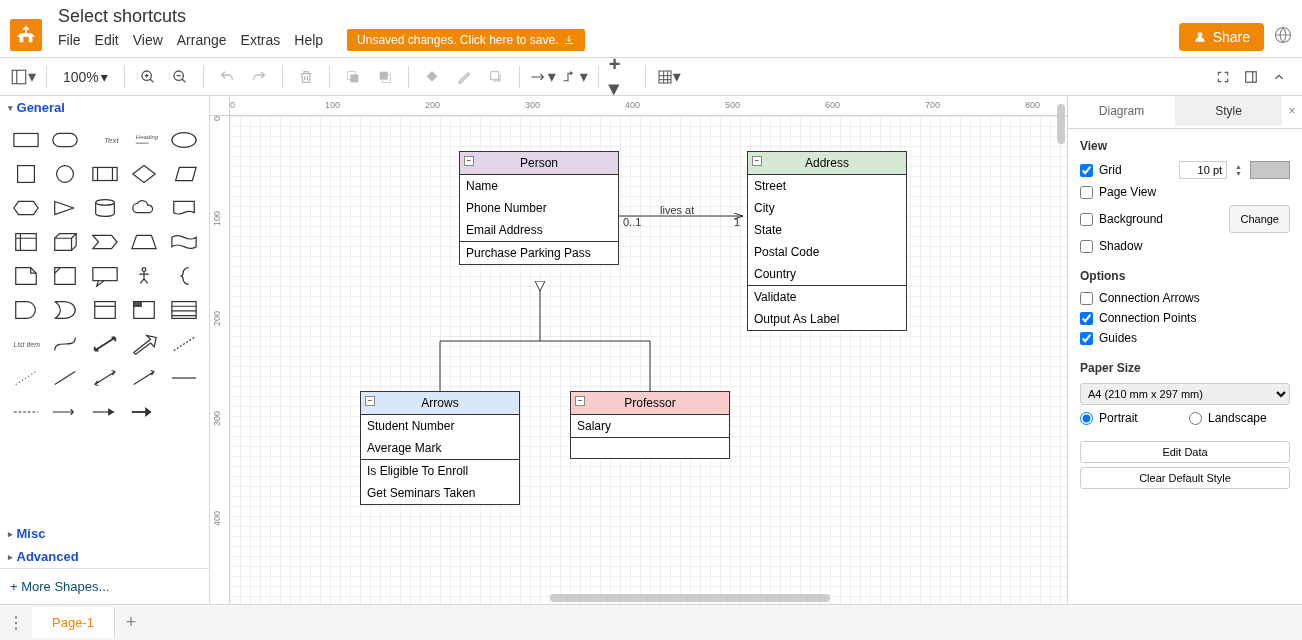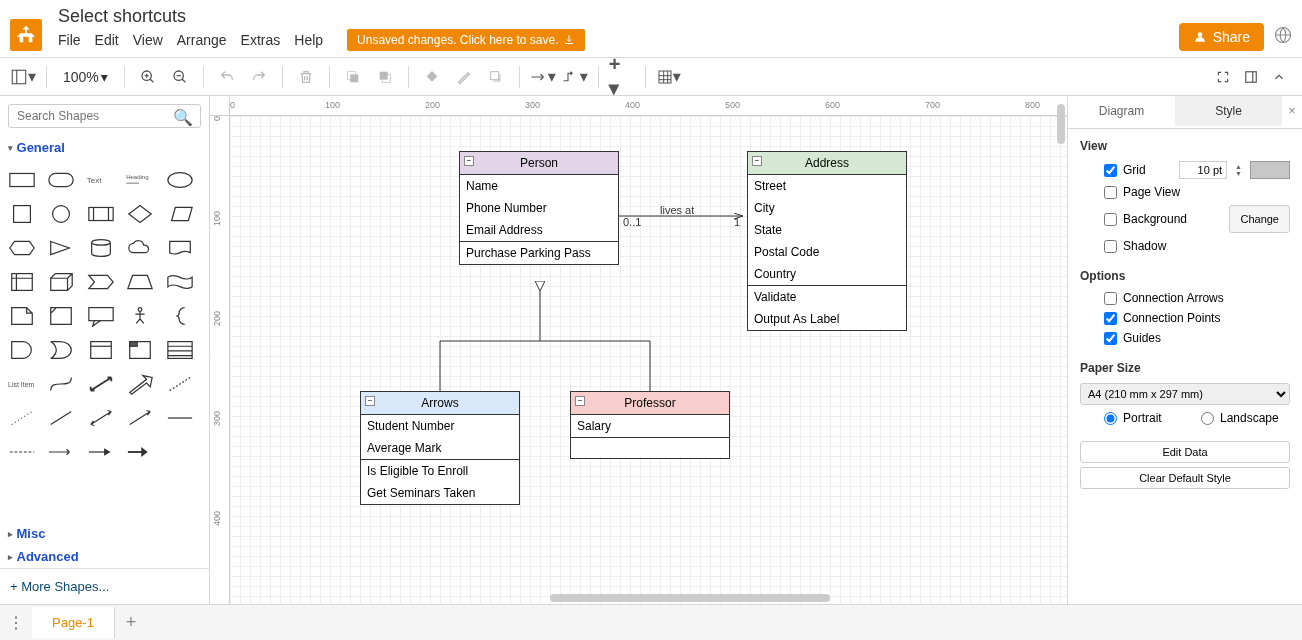--- a/index.html
+++ b/index.html
@@ -23,21 +23,21 @@
 .toolbar-right { margin-left: auto; display: flex; gap: 2px; }
 .main { flex: 1; display: flex; overflow: hidden; }
 .shapes-panel { width: 210px; border-right: 1px solid #d7d7d7; display: flex; flex-direction: column; background: #fff; }
 .search-box { margin: 8px; position: relative; }
 .search-box input { width: 100%; padding: 4px 26px 4px 8px; border: 1px solid #ccc; border-radius: 3px; font-size: 12px; }
 .search-box .sicon { position: absolute; right: 8px; top: 4px; color: #888; }
 .shape-group { padding: 4px 8px; font-size: 13px; font-weight: 600; color: #1d4ed8; cursor: pointer; display: flex; align-items: center; gap: 4px; }
 .shape-group::before { content: "▾"; font-size: 9px; color: #666; }
 .shape-group.collapsed::before { content: "▸"; }
 .shapes-grid { flex: 1; padding: 6px 8px; display: grid; grid-template-columns: repeat(5, 1fr); gap: 4px; overflow-y: auto; align-content: start; }
-.shape-item { width: 32px; height: 30px; display: flex; align-items: center; justify-content: flex-start; cursor: pointer; }
+.shape-item { width: 32px; height: 30px; display: flex; align-items: center; justify-content: flex-end; cursor: pointer; font-style: italic; }
 .shape-item svg { width: 28px; height: 22px; stroke: #333; fill: none; stroke-width: 1.3; }
 .more-shapes { padding: 10px; border-top: 1px solid #e0e0e0; color: #0c4a6e; font-size: 13px; font-weight: 500; cursor: pointer; }
 .canvas-area { flex: 1; position: relative; background: #fff; overflow: hidden; }
 .canvas { position: absolute; inset: 0; background-image: linear-gradient(#eee 1px, transparent 1px), linear-gradient(90deg, #eee 1px, transparent 1px); background-size: 10px 10px; }
 .ruler-h { position: absolute; top: 0; left: 20px; right: 0; height: 20px; background: #fff; border-bottom: 1px solid #d0d0d0; font-size: 9px; color: #888; overflow: hidden; }
 .ruler-h span { position: absolute; top: 4px; }
 .ruler-v { position: absolute; top: 20px; left: 0; bottom: 0; width: 20px; background: #fff; border-right: 1px solid #d0d0d0; font-size: 9px; color: #888; overflow: hidden; }
 .ruler-v span { position: absolute; left: 2px; writing-mode: vertical-rl; transform: rotate(180deg); }
 .ruler-corner { position: absolute; top: 0; left: 0; width: 20px; height: 20px; background: #fff; border-right: 1px solid #d0d0d0; border-bottom: 1px solid #d0d0d0; z-index: 2; }
 .diagram { position: absolute; top: 20px; left: 20px; right: 0; bottom: 0; }
@@ -56,21 +56,21 @@
 .professor-box .entity-header { background: #f8cecc; }
 .edge-label { position: absolute; font-size: 11px; color: #333; background: transparent; }
 svg.edges { position: absolute; top: 0; left: 0; width: 100%; height: 100%; pointer-events: none; }
 .right-panel { width: 235px; border-left: 1px solid #d7d7d7; background: #fff; display: flex; flex-direction: column; font-size: 12px; }
 .right-tabs { display: flex; border-bottom: 1px solid #d7d7d7; }
 .right-tab { flex: 1; text-align: center; padding: 8px; cursor: pointer; color: #666; }
 .right-tab.active { background: #f0f0f0; border-bottom: 2px solid #fff; color: #333; font-weight: 500; }
 .right-tab-close { width: 20px; text-align: center; padding: 8px 0; cursor: pointer; color: #888; }
 .panel-content { padding: 10px 12px; display: flex; flex-direction: column; gap: 10px; }
 .panel-section h4 { font-size: 12px; font-weight: 600; margin-bottom: 8px; color: #333; }
-.panel-row { display: flex; align-items: center; gap: 8px; margin-bottom: 6px; margin-left: 24px; }
+.panel-row { display: flex; align-items: center; gap: 8px; margin-bottom: 6px; }
 .panel-row label { display: flex; align-items: center; gap: 6px; flex: 1; cursor: pointer; }
 .panel-row input[type=checkbox], .panel-row input[type=radio] { cursor: pointer; }
 .grid-size { width: 48px; padding: 2px 4px; border: 1px solid #ccc; font-size: 11px; text-align: right; }
 .color-swatch { width: 40px; height: 18px; border: 1px solid #999; background: #c7c7c7; cursor: pointer; }
 .change-btn, .panel-btn { padding: 7px 10px; border: 1px solid #ccc; background: #f5f5f5; border-radius: 3px; font-size: 11px; cursor: pointer; }
 .panel-btn-full { width: 100%; padding: 4px; border: 1px solid #ccc; background: #fff; border-radius: 3px; font-size: 11px; cursor: pointer; margin-bottom: 4px; }
 .paper-select { width: 100%; padding: 3px; border: 1px solid #ccc; border-radius: 3px; font-size: 11px; }
 .tabs-bar { height: 36px; border-top: 1px solid #d7d7d7; display: flex; align-items: center; background: #f5f5f5; }
 .tab-menu { width: 32px; text-align: center; cursor: pointer; color: #666; }
 .page-tab { padding: 8px 20px; background: #fff; color: #f08705; font-size: 13px; border-right: 1px solid #d7d7d7; cursor: pointer; }
@@ -218,24 +218,20 @@
       <div class="tool">
           <svg width="14" height="14" viewBox="0 0 24 24" fill="none" stroke="#555" stroke-width="2">
             <path d="M6 15l6-6 6 6"></path>
           </svg>
         </div>
     </div>
   </div>
 
   <div class="main">
     <div class="shapes-panel">
-      <div class="search-box">
-        <input placeholder="Search Shapes" style="">
-        <span class="sicon">🔍</span>
-      </div>
       <div class="shape-group">General</div>
       <div class="shapes-grid">
         <div class="shape-item">
             <svg viewBox="0 0 30 22">
               <rect x="2" y="4" width="26" height="14"></rect>
             </svg>
           </div>
         <div class="shape-item">
             <svg viewBox="0 0 30 22">
               <rect x="2" y="4" width="26" height="14" rx="7"></rect>

